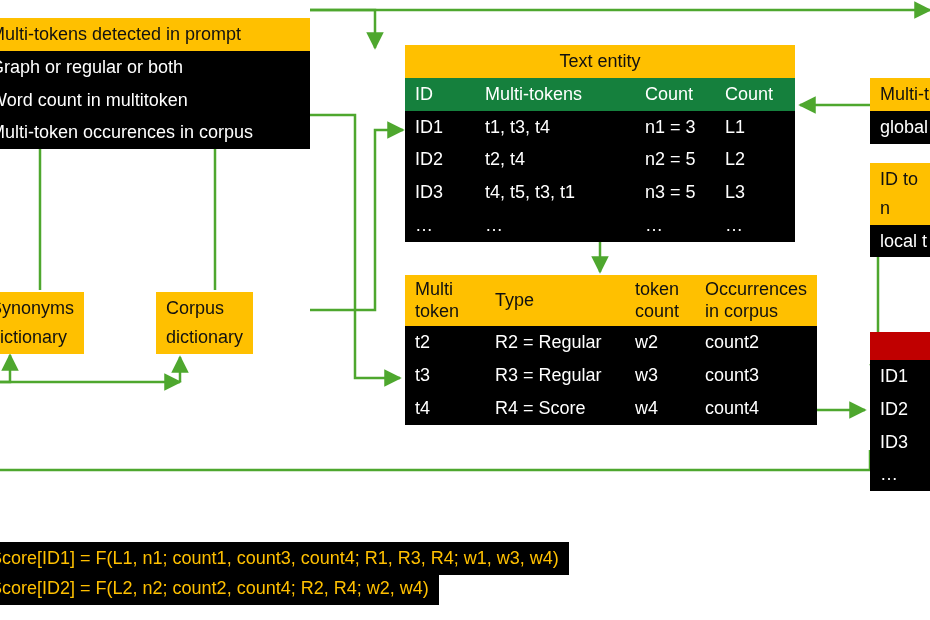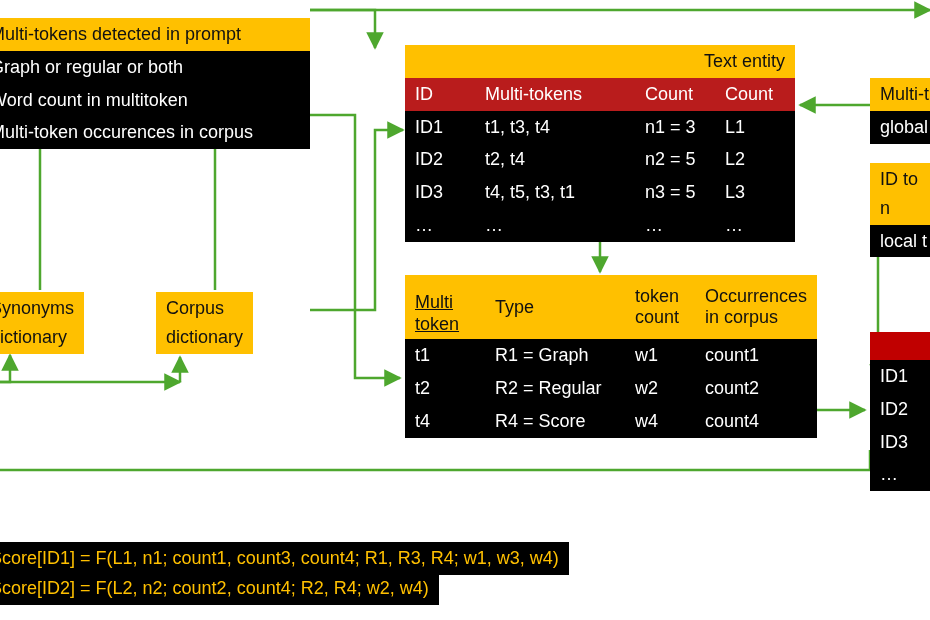--- a/index.html
+++ b/index.html
@@ -21,21 +21,21 @@
     background: #ffc000;
     color: #111;
     padding: 2px 10px;
   }
   .blackrow {
     background: #000;
     color: #fff;
     padding: 2px 10px;
   }
   .grayrow {
-    background: #b91c1c;
+    background: #15803d;
     color: #fff;
   }
   .redrow {
     background: #c00000;
   }
   .cell {
     padding: 2px 10px;
     white-space: nowrap;
   }
   table { border-spacing: 0; }
@@ -111,21 +111,21 @@
 
 <div class="smallbox" style="left:156px; top:292px;">
   <div>Corpus</div>
   <div>dictionary</div>
 </div>
 
 <div class="box" style="left:405px; top:45px;">
   <table>
     <tbody>
         <tr class="hdr">
-          <th colspan="4" class="cell" style="text-align:right">Text entity</th>
+          <th colspan="4" class="cell" style="text-align:center">Text entity</th>
         </tr>
     <tr class="grayrow">
       <th class="cell" style="width:70px">ID</th>
       <th class="cell" style="width:160px">Multi-tokens</th>
       <th class="cell" style="width:80px">Count</th>
       <th class="cell" style="width:80px">Count</th>
     </tr>
     <tr class="blackrow">
           <td class="cell">ID1</td>
           <td class="cell">t1, t3, t4</td>
@@ -151,39 +151,39 @@
           <td class="cell">…</td>
         </tr>
   </tbody>
     </table>
 </div>
 
 <div class="box" style="left:405px; top:275px;">
   <table>
     <tbody>
         <tr class="hdr">
-      <th class="cell" style="width:80px; white-space:pre-line; line-height:1.2; padding-top:17px; padding-bottom:4px;text-decoration:underline;">Multi
+      <th class="cell" style="width:80px; white-space:pre-line; line-height:1.2; padding-top:4px; padding-bottom:4px;">Multi
 token</th>
       <th class="cell" style="width:140px">Type</th>
       <th class="cell" style="width:70px; white-space:pre-line; line-height:1.2">token
 count</th>
       <th class="cell" style="width:110px; white-space:pre-line; line-height:1.2">Occurrences
 in corpus</th>
     </tr>
     <tr class="blackrow">
-          <td class="cell">t1</td>
-          <td class="cell">R1 = Graph</td>
-          <td class="cell">w1</td>
-          <td class="cell">count1</td>
-        </tr>
-    <tr class="blackrow">
           <td class="cell">t2</td>
           <td class="cell">R2 = Regular</td>
           <td class="cell">w2</td>
           <td class="cell">count2</td>
+        </tr>
+    <tr class="blackrow">
+          <td class="cell">t3</td>
+          <td class="cell">R3 = Regular</td>
+          <td class="cell">w3</td>
+          <td class="cell">count3</td>
         </tr>
     <tr class="blackrow">
           <td class="cell">t4</td>
           <td class="cell">R4 = Score</td>
           <td class="cell">w4</td>
           <td class="cell">count4</td>
         </tr>
   </tbody>
     </table>
 </div>

